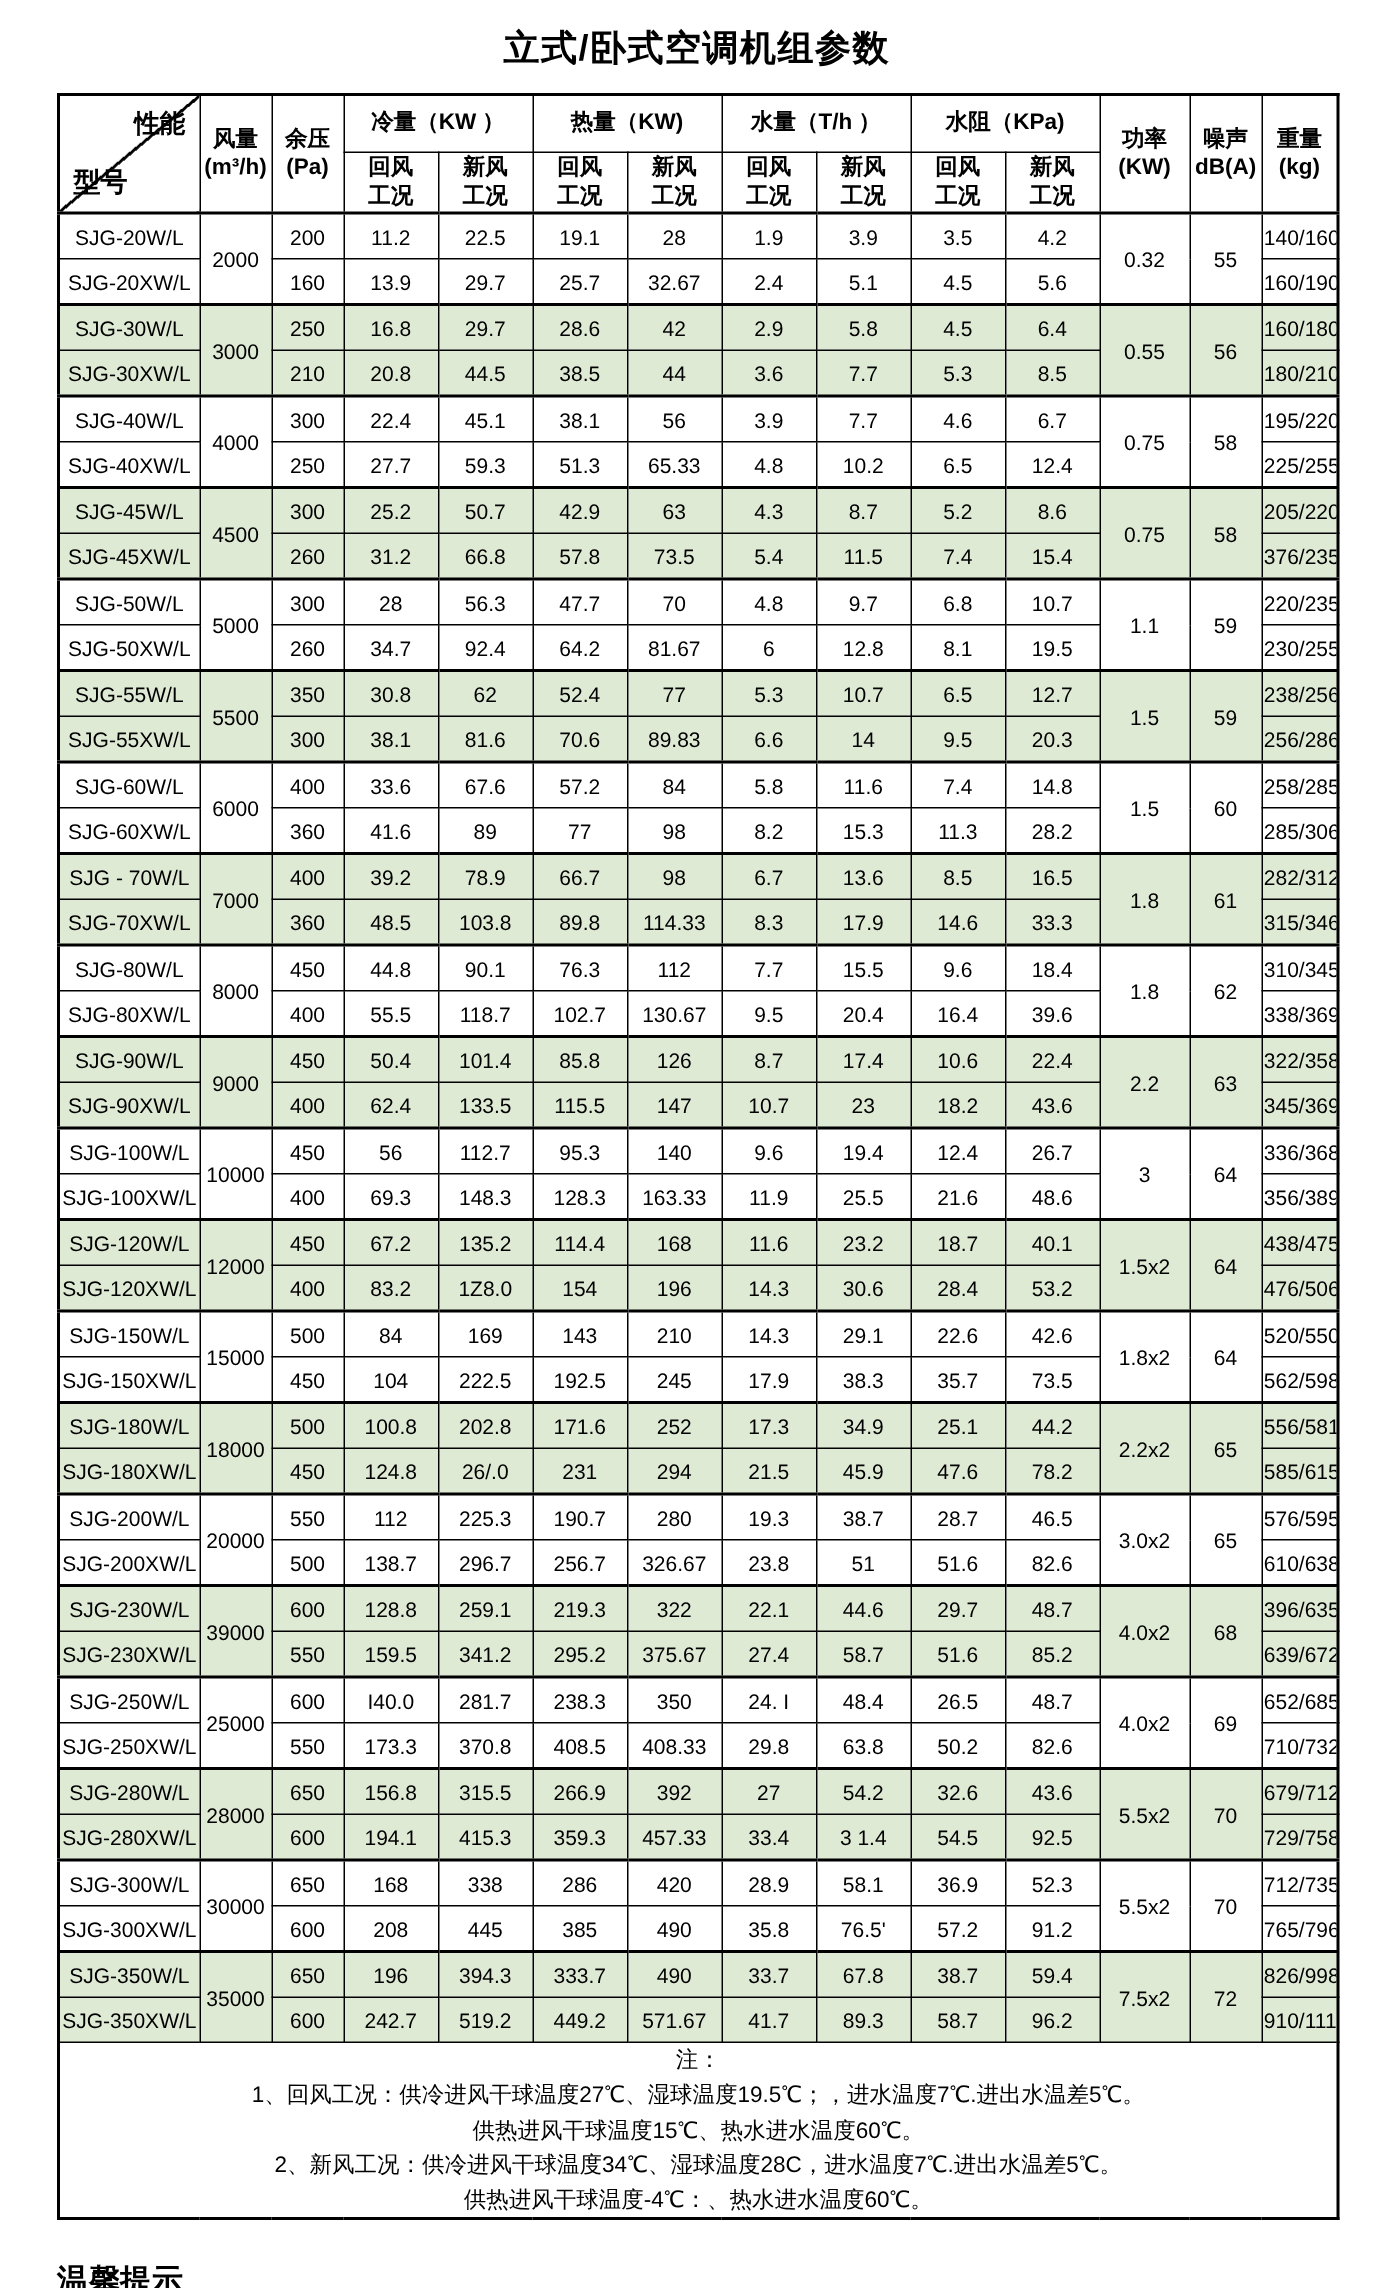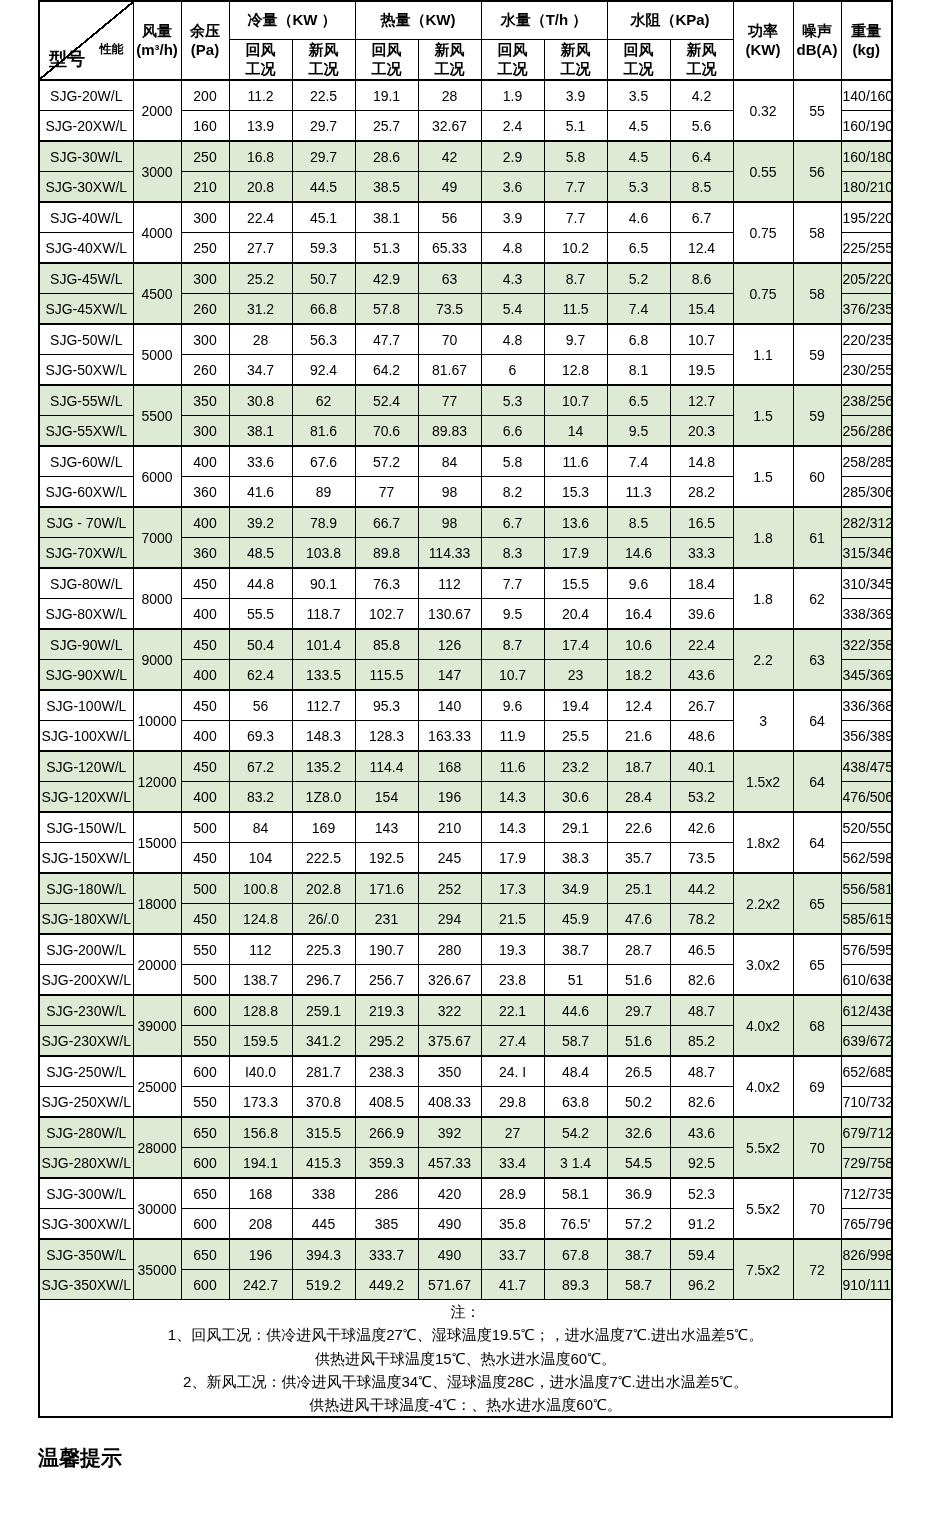--- a/index.html
+++ b/index.html
@@ -54,21 +54,21 @@
   th.corner {
     position: relative;
     padding: 0;
     background:
       linear-gradient(to bottom right,
         transparent calc(50% - 1px),
         #000 calc(50% - 1px),
         #000 calc(50% + 1px),
         transparent calc(50% + 1px));
   }
-  th.corner .corner-top   { position: absolute; top: 8px;  right: 9px; font-size: 12px; margin-top: 32px; }
+  th.corner .corner-top   { position: absolute; top: 8px;  right: 9px; font-size: 17px; }
   th.corner .corner-bottom{ position: absolute; bottom: 9px; left: 9px; font-size: 18px; }
 
   td.notes-cell {
     text-align: left;
     font-size: 15px;
     line-height: 1.55;
     padding: 7px 12px 9px 18px;
     border-top: 2px solid #000;
     white-space: normal;
     height: auto;
@@ -81,20 +81,21 @@
     font-size: 21px;
     font-weight: bold;
     margin: 0 0 10px 0;
   }
 </style>
 </head>
 <body>
 
 <main class="page">
 
+  <h1 class="page-title">立式/卧式空调机组参数</h1>
 
   <table class="spec">
     <colgroup>
       <col style="width:94px">
         <col style="width:48px">
         <col style="width:48px">
       <col style="width:63px">
         <col style="width:63px">
         <col style="width:63px">
         <col style="width:63px">
@@ -191,21 +192,21 @@
           <td rowspan="2">0.55</td>
           <td rowspan="2">56</td>
           <td>160/180</td>
         </tr>
         <tr class="group-second shaded">
           <td>SJG-30XW/L</td>
           <td>210</td>
           <td>20.8</td>
           <td>44.5</td>
           <td>38.5</td>
-          <td>49</td>
+          <td>44</td>
           <td>3.6</td>
           <td>7.7</td>
           <td>5.3</td>
           <td>8.5</td>
           <td>180/210</td>
         </tr>
         <tr class="group-start">
           <td>SJG-40W/L</td>
           <td rowspan="2">4000</td>
           <td>300</td>
@@ -589,21 +590,21 @@
           <td>128.8</td>
           <td>259.1</td>
           <td>219.3</td>
           <td>322</td>
           <td>22.1</td>
           <td>44.6</td>
           <td>29.7</td>
           <td>48.7</td>
           <td rowspan="2">4.0x2</td>
           <td rowspan="2">68</td>
-          <td>612/438</td>
+          <td>396/635</td>
         </tr>
         <tr class="group-second shaded">
           <td>SJG-230XW/L</td>
           <td>550</td>
           <td>159.5</td>
           <td>341.2</td>
           <td>295.2</td>
           <td>375.67</td>
           <td>27.4</td>
           <td>58.7</td>

